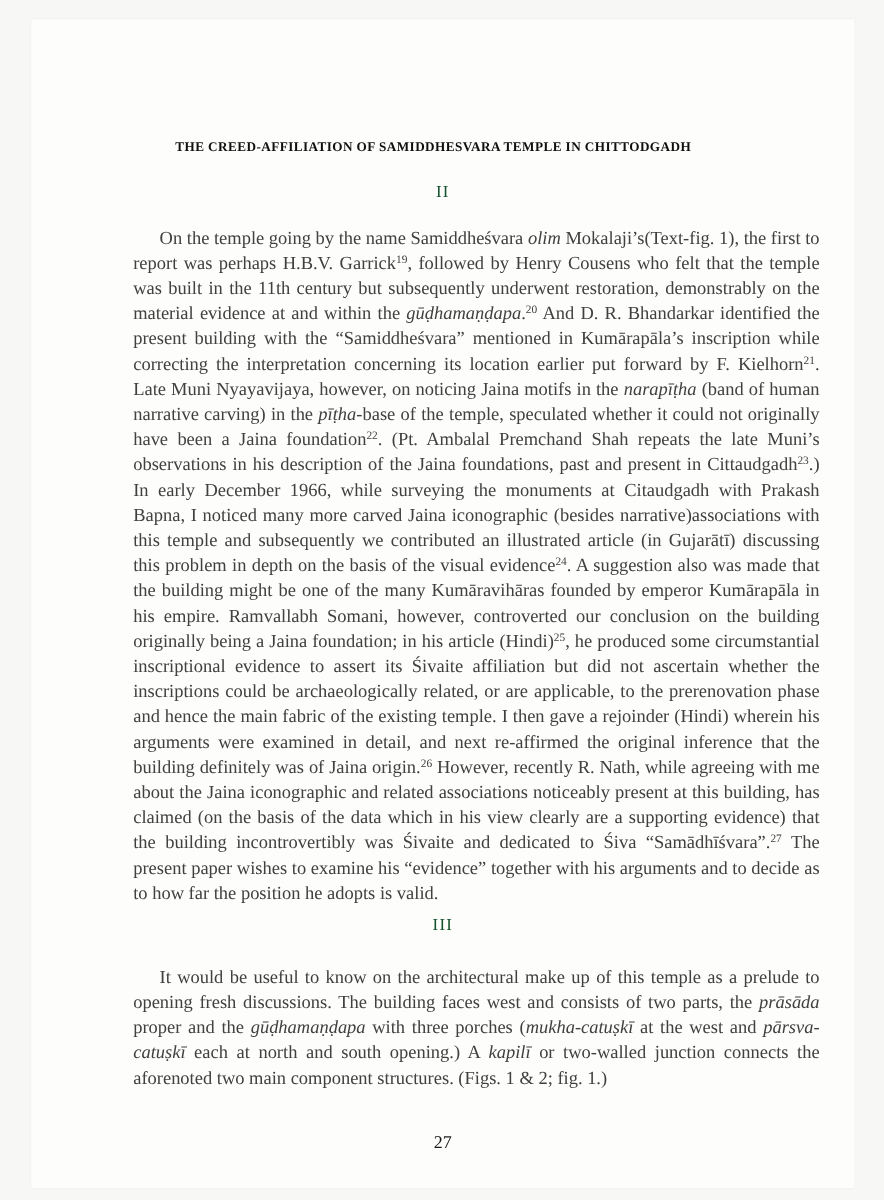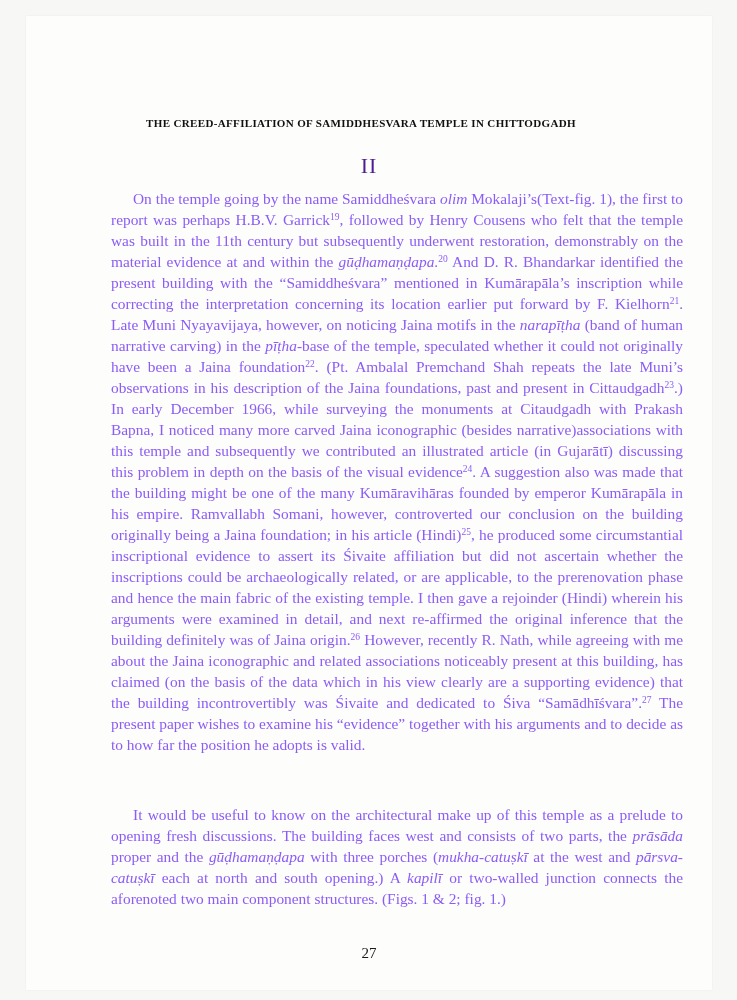--- a/index.html
+++ b/index.html
@@ -33,34 +33,34 @@
     font-size: 11px;
     font-weight: bold;
     letter-spacing: 0.35px;
     color: #101010;
   }
   .sec-heading {
     position: absolute;
     left: 0;
     right: 0;
     text-align: center;
-    font-size: 22px;
+    font-size: 14px;
     letter-spacing: 1px;
-    color: #4c1d95;
+    color: #14532d;
   }
   #sec2-heading { top: 137px; }
   #sec3-heading { top: 748px; }
   .body-block {
     position: absolute;
     left: 85px;
     width: 572px;
     font-size: 15.4px;
     line-height: 21px;
     text-align: justify;
-    color: #8b5cf6;
+    color: #404040;
   }
   #para-1 { top: 172px; }
   #para-2 { top: 788px; font-family: Liberation Serif, serif; }
   #para-3 { top: 898px; }
   .body-block p {
     margin: 0;
     text-indent: 22px;
   }
   .it { font-style: italic; }
   sup {
@@ -85,20 +85,21 @@
 
 <div class="sheet">
   <div class="running-header">THE CREED-AFFILIATION OF SAMIDDHESVARA TEMPLE IN CHITTODGADH</div>
 
   <div class="sec-heading" id="sec2-heading">II</div>
 
   <div class="body-block" id="para-1">
     <p><span>On the temple going by the name Samiddheśvara </span><span class="it">olim</span><span> Mokalaji’s(Text-fig. 1), the first to report was perhaps H.B.V. Garrick</span><sup>19</sup><span>, followed by Henry Cousens who felt that the temple was built in the 11th century but subsequently underwent restoration, demonstrably on the material evidence at and within the </span><span class="it">gūḍhamaṇḍapa</span><span>.</span><sup>20</sup><span> And D. R. Bhandarkar identified the present building with the “Samiddheśvara” mentioned in Kumārapāla’s inscription while correcting the interpretation concerning its location earlier put forward by F. Kielhorn</span><sup>21</sup><span>. Late Muni Nyayavijaya, however, on noticing Jaina motifs in the </span><span class="it">narapīṭha</span><span> (band of human narrative carving) in the </span><span class="it">pīṭha</span><span>-base of the temple, speculated whether it could not originally have been a Jaina foundation</span><sup>22</sup><span>. (Pt. Ambalal Premchand Shah repeats the late Muni’s observations in his description of the Jaina foundations, past and present in Cittaudgadh</span><sup>23</sup><span>.) In early December 1966, while surveying the monuments at Citaudgadh with Prakash Bapna, I noticed many more carved Jaina iconographic (besides narrative)associations with this temple and subsequently we contributed an illustrated article (in Gujarātī) discussing this problem in depth on the basis of the visual evidence</span><sup>24</sup><span>. A suggestion also was made that the building might be one of the many Kumāravihāras founded by emperor Kumārapāla in his empire. Ramvallabh Somani, however, controverted our conclusion on the building originally being a Jaina foundation; in his article (Hindi)</span><sup>25</sup><span>, he produced some circumstantial inscriptional evidence to assert its Śivaite affiliation but did not ascertain whether the inscriptions could be archaeologically related, or are applicable, to the prerenovation phase and hence the main fabric of the existing temple. I then gave a rejoinder (Hindi) wherein his arguments were examined in detail, and next re-affirmed the original inference that the building definitely was of Jaina origin.</span><sup>26</sup><span> However, recently R. Nath, while agreeing with me about the Jaina iconographic and related associations noticeably present at this building, has claimed (on the basis of the data which in his view clearly are a supporting evidence) that the building incontrovertibly was Śivaite and dedicated to Śiva “Samādhīśvara”.</span><sup>27</sup><span> The present paper wishes to examine his “evidence” together with his arguments and to decide as to how far the position he adopts is valid.</span></p>
   </div>
 
+  <div class="sec-heading" id="sec3-heading">III</div>
 
   <div class="body-block" id="para-2">
     <p><span>It would be useful to know on the architectural make up of this temple as a prelude to opening fresh discussions. The building faces west and consists of two parts, the </span><span class="it">prāsāda</span><span> proper and the </span><span class="it">gūḍhamaṇḍapa</span><span> with three porches (</span><span class="it">mukha-catuṣkī</span><span> at the west and </span><span class="it">pārsva-catuṣkī</span><span> each at north and south opening.) A </span><span class="it">kapilī</span><span> or two-walled junction connects the aforenoted two main component structures. (Figs. 1 &amp; 2; fig. 1.)</span></p>
   </div>
 
 
   <div class="page-number">27</div>
 </div>
 
 </body></html>

